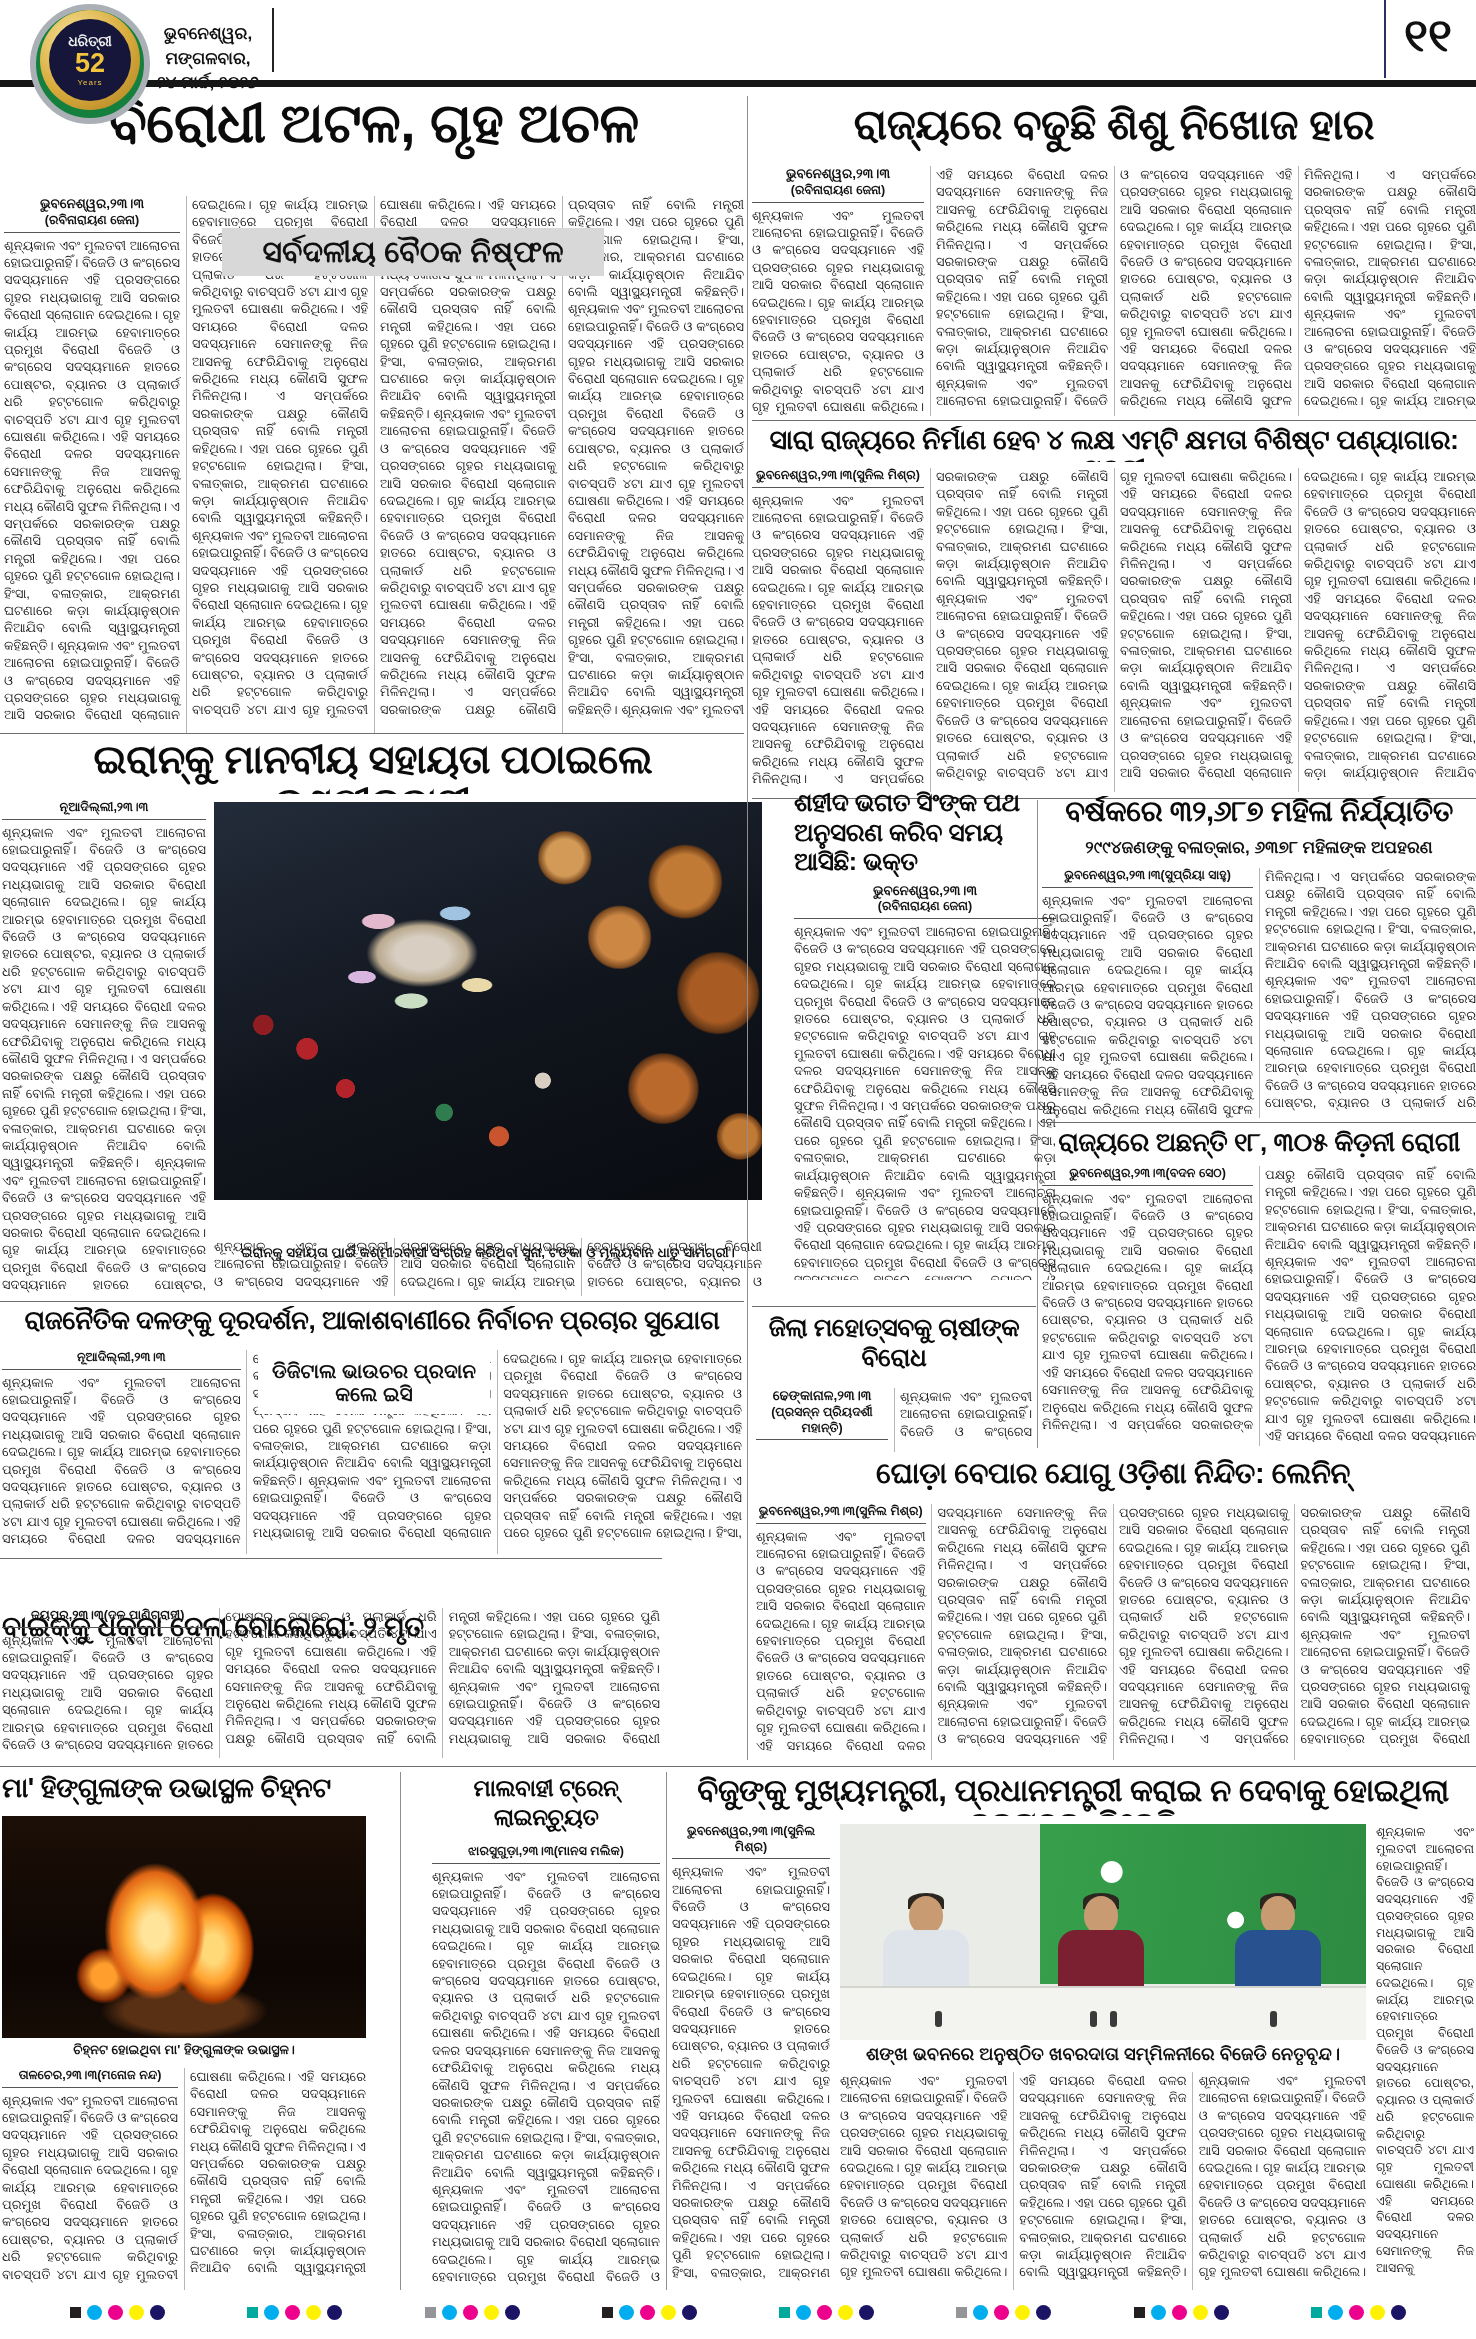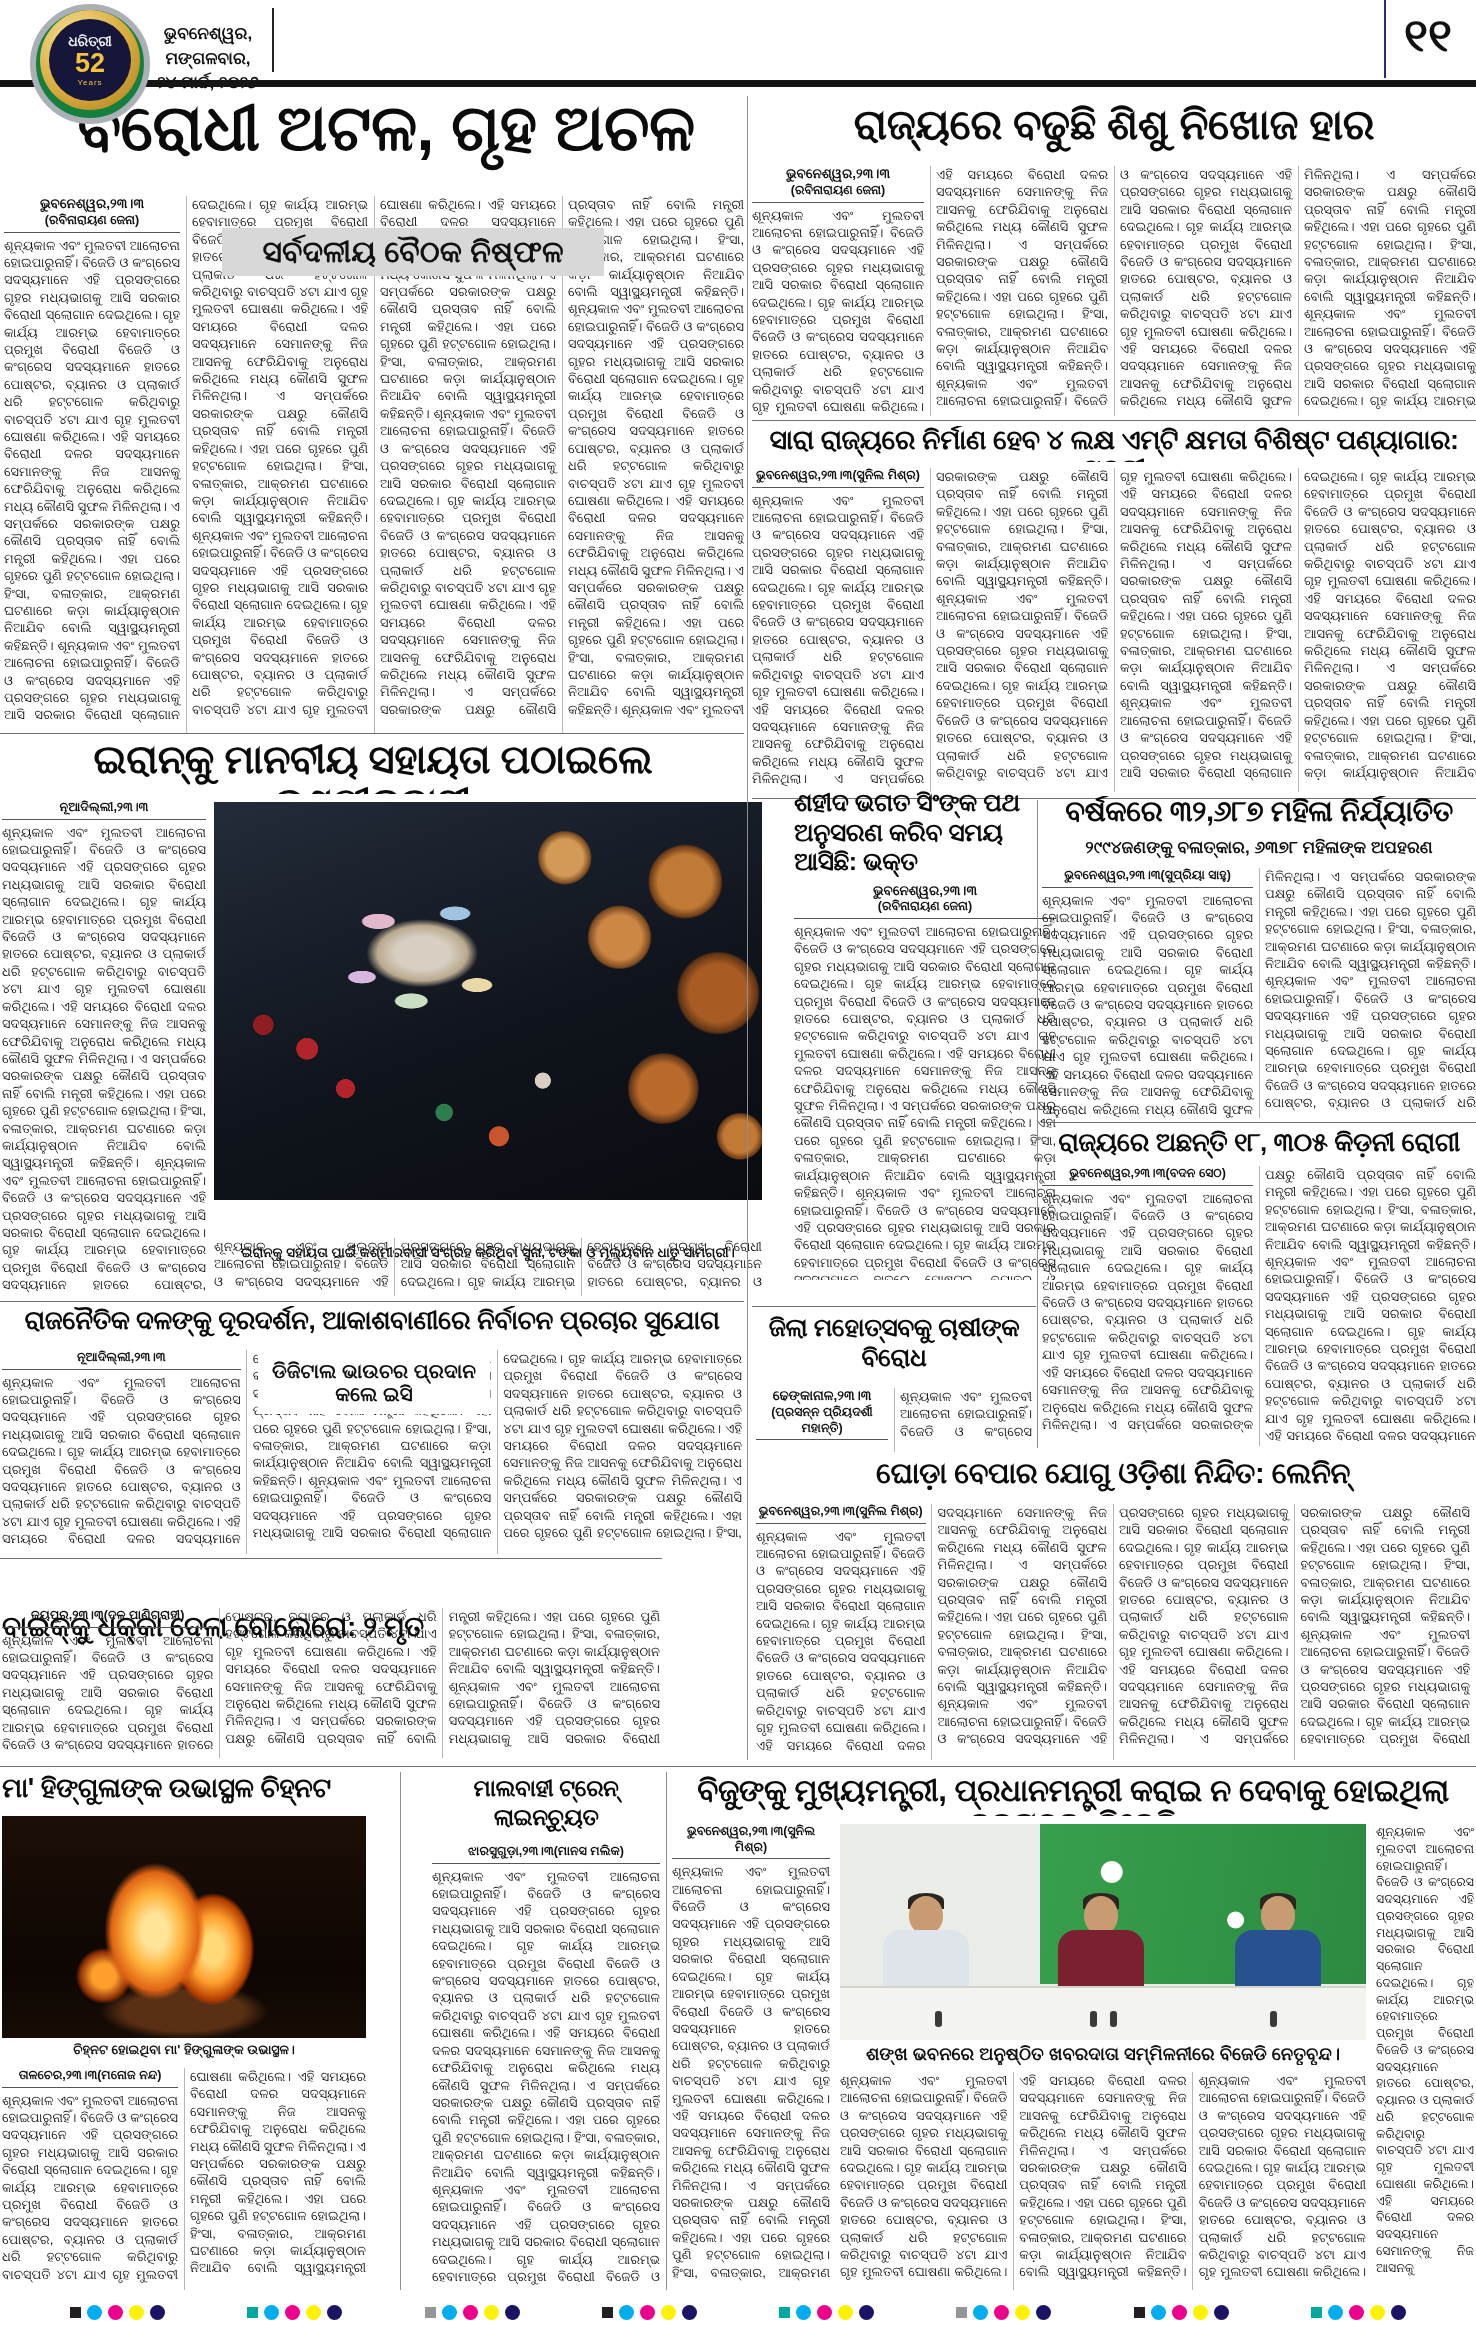--- a/index.html
+++ b/index.html
@@ -103,21 +103,21 @@
   </div>
   <div class="abs dateline" style="left:150px;top:22px;width:116px;">
     <div>ଭୁବନେଶ୍ୱର, ମଙ୍ଗଳବାର,</div>
     <div>୨୪ ମାର୍ଚ୍ଚ, ୨୦୨୬</div>
   </div>
   <div class="abs" style="left:272px;top:8px;width:2px;height:64px;background:#222;"></div>
   <div class="abs" style="left:1384px;top:0;width:2px;height:78px;background:#27306b;"></div>
   <div class="abs pagenum" style="left:1404px;top:8px;">୧୧</div>
   <div class="thickbar"></div>
 
-  <div class="abs hl center" style="left:16px;top:94px;width:740px;height:88px;font-size:64px;">ବିରୋଧୀ ଅଟଳ, ଗୃହ ଅଚଳ</div>
+  <div class="abs hl center" style="left:4px;top:94px;width:740px;height:88px;font-size:55px;">ବିରୋଧୀ ଅଟଳ, ଗୃହ ଅଚଳ</div>
   <div class="abs cols c4" style="left:4px;top:196px;width:740px;height:538px;">
     <div class="byline">ଭୁବନେଶ୍ୱର,୨୩।୩</div>
     <div class="byline2">(ରବିନାରାୟଣ ଜେନା)</div>
     <span>ଶୂନ୍ୟକାଳ ଏବଂ ମୁଲତବୀ ଆଲୋଚନା ହୋଇପାରୁନାହିଁ। ବିଜେଡି ଓ କଂଗ୍ରେସ ସଦସ୍ୟମାନେ ଏହି ପ୍ରସଙ୍ଗରେ ଗୃହର ମଧ୍ୟଭାଗକୁ ଆସି ସରକାର ବିରୋଧୀ ସ୍ଲୋଗାନ ଦେଇଥିଲେ। ଗୃହ କାର୍ଯ୍ୟ ଆରମ୍ଭ ହେବାମାତ୍ରେ ପ୍ରମୁଖ ବିରୋଧୀ ବିଜେଡି ଓ କଂଗ୍ରେସ ସଦସ୍ୟମାନେ ହାତରେ ପୋଷ୍ଟର, ବ୍ୟାନର ଓ ପ୍ଲାକାର୍ଡ ଧରି ହଟ୍ଟଗୋଳ କରିଥିବାରୁ ବାଚସ୍ପତି ୪ଟା ଯାଏ ଗୃହ ମୁଲତବୀ ଘୋଷଣା କରିଥିଲେ। ଏହି ସମୟରେ ବିରୋଧୀ ଦଳର ସଦସ୍ୟମାନେ ସେମାନଙ୍କୁ ନିଜ ଆସନକୁ ଫେରିଯିବାକୁ ଅନୁରୋଧ କରିଥିଲେ ମଧ୍ୟ କୌଣସି ସୁଫଳ ମିଳିନଥିଲା। ଏ ସମ୍ପର୍କରେ ସରକାରଙ୍କ ପକ୍ଷରୁ କୌଣସି ପ୍ରସ୍ତାବ ନାହିଁ ବୋଲି ମନ୍ତ୍ରୀ କହିଥିଲେ। ଏହା ପରେ ଗୃହରେ ପୁଣି ହଟ୍ଟଗୋଳ ହୋଇଥିଲା। ହିଂସା, ବଳାତ୍କାର, ଆକ୍ରମଣ ଘଟଣାରେ କଡ଼ା କାର୍ଯ୍ୟାନୁଷ୍ଠାନ ନିଆଯିବ ବୋଲି ସ୍ୱାସ୍ଥ୍ୟମନ୍ତ୍ରୀ କହିଛନ୍ତି। ଶୂନ୍ୟକାଳ ଏବଂ ମୁଲତବୀ ଆଲୋଚନା ହୋଇପାରୁନାହିଁ। ବିଜେଡି ଓ କଂଗ୍ରେସ ସଦସ୍ୟମାନେ ଏହି ପ୍ରସଙ୍ଗରେ ଗୃହର ମଧ୍ୟଭାଗକୁ ଆସି ସରକାର ବିରୋଧୀ ସ୍ଲୋଗାନ ଦେଇଥିଲେ। ଗୃହ କାର୍ଯ୍ୟ ଆରମ୍ଭ ହେବାମାତ୍ରେ ପ୍ରମୁଖ ବିରୋଧୀ ବିଜେଡି ଓ କଂଗ୍ରେସ ସଦସ୍ୟମାନେ ହାତରେ ପୋଷ୍ଟର, ବ୍ୟାନର ଓ ପ୍ଲାକାର୍ଡ ଧରି ହଟ୍ଟଗୋଳ କରିଥିବାରୁ ବାଚସ୍ପତି ୪ଟା ଯାଏ ଗୃହ ମୁଲତବୀ ଘୋଷଣା କରିଥିଲେ। ଏହି ସମୟରେ ବିରୋଧୀ ଦଳର ସଦସ୍ୟମାନେ ସେମାନଙ୍କୁ ନିଜ ଆସନକୁ ଫେରିଯିବାକୁ ଅନୁରୋଧ କରିଥିଲେ ମଧ୍ୟ କୌଣସି ସୁଫଳ ମିଳିନଥିଲା। ଏ ସମ୍ପର୍କରେ ସରକାରଙ୍କ ପକ୍ଷରୁ କୌଣସି ପ୍ରସ୍ତାବ ନାହିଁ ବୋଲି ମନ୍ତ୍ରୀ କହିଥିଲେ। ଏହା ପରେ ଗୃହରେ ପୁଣି ହଟ୍ଟଗୋଳ ହୋଇଥିଲା। ହିଂସା, ବଳାତ୍କାର, ଆକ୍ରମଣ ଘଟଣାରେ କଡ଼ା କାର୍ଯ୍ୟାନୁଷ୍ଠାନ ନିଆଯିବ ବୋଲି ସ୍ୱାସ୍ଥ୍ୟମନ୍ତ୍ରୀ କହିଛନ୍ତି। ଶୂନ୍ୟକାଳ ଏବଂ ମୁଲତବୀ ଆଲୋଚନା ହୋଇପାରୁନାହିଁ। ବିଜେଡି ଓ କଂଗ୍ରେସ ସଦସ୍ୟମାନେ ଏହି ପ୍ରସଙ୍ଗରେ ଗୃହର ମଧ୍ୟଭାଗକୁ ଆସି ସରକାର ବିରୋଧୀ ସ୍ଲୋଗାନ ଦେଇଥିଲେ। ଗୃହ କାର୍ଯ୍ୟ ଆରମ୍ଭ ହେବାମାତ୍ରେ ପ୍ରମୁଖ ବିରୋଧୀ ବିଜେଡି ଓ କଂଗ୍ରେସ ସଦସ୍ୟମାନେ ହାତରେ ପୋଷ୍ଟର, ବ୍ୟାନର ଓ ପ୍ଲାକାର୍ଡ ଧରି ହଟ୍ଟଗୋଳ କରିଥିବାରୁ ବାଚସ୍ପତି ୪ଟା ଯାଏ ଗୃହ ମୁଲତବୀ ଘୋଷଣା କରିଥିଲେ। ଏହି ସମୟରେ ବିରୋଧୀ ଦଳର ସଦସ୍ୟମାନେ ସେମାନଙ୍କୁ ନିଜ ଆସନକୁ ଫେରିଯିବାକୁ ଅନୁରୋଧ କରିଥିଲେ ମଧ୍ୟ କୌଣସି ସୁଫଳ ମିଳିନଥିଲା। ଏ ସମ୍ପର୍କରେ ସରକାରଙ୍କ ପକ୍ଷରୁ କୌଣସି ପ୍ରସ୍ତାବ ନାହିଁ ବୋଲି ମନ୍ତ୍ରୀ କହିଥିଲେ। ଏହା ପରେ ଗୃହରେ ପୁଣି ହଟ୍ଟଗୋଳ ହୋଇଥିଲା। ହିଂସା, ବଳାତ୍କାର, ଆକ୍ରମଣ ଘଟଣାରେ କଡ଼ା କାର୍ଯ୍ୟାନୁଷ୍ଠାନ ନିଆଯିବ ବୋଲି ସ୍ୱାସ୍ଥ୍ୟମନ୍ତ୍ରୀ କହିଛନ୍ତି। ଶୂନ୍ୟକାଳ ଏବଂ ମୁଲତବୀ ଆଲୋଚନା ହୋଇପାରୁନାହିଁ। ବିଜେଡି ଓ କଂଗ୍ରେସ ସଦସ୍ୟମାନେ ଏହି ପ୍ରସଙ୍ଗରେ ଗୃହର ମଧ୍ୟଭାଗକୁ ଆସି ସରକାର ବିରୋଧୀ ସ୍ଲୋଗାନ ଦେଇଥିଲେ। ଗୃହ କାର୍ଯ୍ୟ ଆରମ୍ଭ ହେବାମାତ୍ରେ ପ୍ରମୁଖ ବିରୋଧୀ ବିଜେଡି ଓ କଂଗ୍ରେସ ସଦସ୍ୟମାନେ ହାତରେ ପୋଷ୍ଟର, ବ୍ୟାନର ଓ ପ୍ଲାକାର୍ଡ ଧରି ହଟ୍ଟଗୋଳ କରିଥିବାରୁ ବାଚସ୍ପତି ୪ଟା ଯାଏ ଗୃହ ମୁଲତବୀ ଘୋଷଣା କରିଥିଲେ। ଏହି ସମୟରେ ବିରୋଧୀ ଦଳର ସଦସ୍ୟମାନେ ସେମାନଙ୍କୁ ନିଜ ଆସନକୁ ଫେରିଯିବାକୁ ଅନୁରୋଧ କରିଥିଲେ ମଧ୍ୟ କୌଣସି ସୁଫଳ ମିଳିନଥିଲା। ଏ ସମ୍ପର୍କରେ ସରକାରଙ୍କ ପକ୍ଷରୁ କୌଣସି ପ୍ରସ୍ତାବ ନାହିଁ ବୋଲି ମନ୍ତ୍ରୀ କହିଥିଲେ। ଏହା ପରେ ଗୃହରେ ପୁଣି ହଟ୍ଟଗୋଳ ହୋଇଥିଲା। ହିଂସା, ବଳାତ୍କାର, ଆକ୍ରମଣ ଘଟଣାରେ କଡ଼ା କାର୍ଯ୍ୟାନୁଷ୍ଠାନ ନିଆଯିବ ବୋଲି ସ୍ୱାସ୍ଥ୍ୟମନ୍ତ୍ରୀ କହିଛନ୍ତି। ଶୂନ୍ୟକାଳ ଏବଂ ମୁଲତବୀ ଆଲୋଚନା ହୋଇପାରୁନାହିଁ। ବିଜେଡି ଓ କଂଗ୍ରେସ ସଦସ୍ୟମାନେ ଏହି ପ୍ରସଙ୍ଗରେ ଗୃହର ମଧ୍ୟଭାଗକୁ ଆସି ସରକାର ବିରୋଧୀ ସ୍ଲୋଗାନ ଦେଇଥିଲେ। ଗୃହ କାର୍ଯ୍ୟ ଆରମ୍ଭ ହେବାମାତ୍ରେ ପ୍ରମୁଖ ବିରୋଧୀ ବିଜେଡି ଓ କଂଗ୍ରେସ ସଦସ୍ୟମାନେ ହାତରେ ପୋଷ୍ଟର, ବ୍ୟାନର ଓ ପ୍ଲାକାର୍ଡ ଧରି ହଟ୍ଟଗୋଳ କରିଥିବାରୁ ବାଚସ୍ପତି ୪ଟା ଯାଏ ଗୃହ ମୁଲତବୀ ଘୋଷଣା କରିଥିଲେ। ଏହି ସମୟରେ ବିରୋଧୀ ଦଳର ସଦସ୍ୟମାନେ ସେମାନଙ୍କୁ ନିଜ ଆସନକୁ ଫେରିଯିବାକୁ ଅନୁରୋଧ କରିଥିଲେ ମଧ୍ୟ କୌଣସି ସୁଫଳ ମିଳିନଥିଲା। ଏ ସମ୍ପର୍କରେ ସରକାରଙ୍କ ପକ୍ଷରୁ କୌଣସି ପ୍ରସ୍ତାବ ନାହିଁ ବୋଲି ମନ୍ତ୍ରୀ କହିଥିଲେ। ଏହା ପରେ ଗୃହରେ ପୁଣି ହଟ୍ଟଗୋଳ ହୋଇଥିଲା। ହିଂସା, ବଳାତ୍କାର, ଆକ୍ରମଣ ଘଟଣାରେ କଡ଼ା କାର୍ଯ୍ୟାନୁଷ୍ଠାନ ନିଆଯିବ ବୋଲି ସ୍ୱାସ୍ଥ୍ୟମନ୍ତ୍ରୀ କହିଛନ୍ତି। ଶୂନ୍ୟକାଳ ଏବଂ ମୁଲତବୀ ଆଲୋଚନା ହୋଇପାରୁନାହିଁ। ବିଜେଡି ଓ କଂଗ୍ରେସ ସଦସ୍ୟମାନେ ଏହି ପ୍ରସଙ୍ଗରେ ଗୃହର ମଧ୍ୟଭାଗକୁ ଆସି ସରକାର ବିରୋଧୀ ସ୍ଲୋଗାନ ଦେଇଥିଲେ। ଗୃହ କାର୍ଯ୍ୟ ଆରମ୍ଭ ହେବାମାତ୍ରେ ପ୍ରମୁଖ ବିରୋଧୀ ବିଜେଡି ଓ କଂଗ୍ରେସ ସଦସ୍ୟମାନେ ହାତରେ ପୋଷ୍ଟର, ବ୍ୟାନର ଓ ପ୍ଲାକାର୍ଡ ଧରି ହଟ୍ଟଗୋଳ କରିଥିବାରୁ ବାଚସ୍ପତି ୪ଟା ଯାଏ ଗୃହ ମୁଲତବୀ ଘୋଷଣା କରିଥିଲେ। ଏହି ସମୟରେ ବିରୋଧୀ ଦଳର ସଦସ୍ୟମାନେ ସେମାନଙ୍କୁ ନିଜ ଆସନକୁ ଫେରିଯିବାକୁ ଅନୁରୋଧ କରିଥିଲେ ମଧ୍ୟ କୌଣସି ସୁଫଳ ମିଳିନଥିଲା। ଏ ସମ୍ପର୍କରେ ସରକାରଙ୍କ ପକ୍ଷରୁ କୌଣସି ପ୍ରସ୍ତାବ ନାହିଁ ବୋଲି ମନ୍ତ୍ରୀ କହିଥିଲେ। ଏହା ପରେ ଗୃହରେ ପୁଣି ହଟ୍ଟଗୋଳ ହୋଇଥିଲା। ହିଂସା, ବଳାତ୍କାର, ଆକ୍ରମଣ ଘଟଣାରେ କଡ଼ା କାର୍ଯ୍ୟାନୁଷ୍ଠାନ ନିଆଯିବ ବୋଲି ସ୍ୱାସ୍ଥ୍ୟମନ୍ତ୍ରୀ କହିଛନ୍ତି। ଶୂନ୍ୟକାଳ ଏବଂ ମୁଲତବୀ ଆଲୋଚନା ହୋଇପାରୁନାହିଁ। ବିଜେଡି ଓ କଂଗ୍ରେସ ସଦସ୍ୟମାନେ ଏହି ପ୍ରସଙ୍ଗରେ ଗୃହର ମଧ୍ୟଭାଗକୁ ଆସି ସରକାର ବିରୋଧୀ ସ୍ଲୋଗାନ ଦେଇଥିଲେ। ଗୃହ କାର୍ଯ୍ୟ ଆରମ୍ଭ ହେବାମାତ୍ରେ ପ୍ରମୁଖ ବିରୋଧୀ ବିଜେଡି ଓ କଂଗ୍ରେସ ସଦସ୍ୟମାନେ ହାତରେ ପୋଷ୍ଟର, ବ୍ୟାନର ଓ ପ୍ଲାକାର୍ଡ ଧରି ହଟ୍ଟଗୋଳ କରିଥିବାରୁ ବାଚସ୍ପତି ୪ଟା ଯାଏ ଗୃହ ମୁଲତବୀ ଘୋଷଣା କରିଥିଲେ। ଏହି ସମୟରେ ବିରୋଧୀ ଦଳର ସଦସ୍ୟମାନେ ସେମାନଙ୍କୁ ନିଜ ଆସନକୁ ଫେରିଯିବାକୁ ଅନୁରୋଧ କରିଥିଲେ ମଧ୍ୟ କୌଣସି ସୁଫଳ ମିଳିନଥିଲା। ଏ ସମ୍ପର୍କରେ ସରକାରଙ୍କ ପକ୍ଷରୁ କୌଣସି ପ୍ରସ୍ତାବ ନାହିଁ ବୋଲି ମନ୍ତ୍ରୀ କହିଥିଲେ। ଏହା ପରେ ଗୃହରେ ପୁଣି ହଟ୍ଟଗୋଳ ହୋଇଥିଲା। ହିଂସା, ବଳାତ୍କାର, ଆକ୍ରମଣ ଘଟଣାରେ କଡ଼ା କାର୍ଯ୍ୟାନୁଷ୍ଠାନ ନିଆଯିବ ବୋଲି ସ୍ୱାସ୍ଥ୍ୟମନ୍ତ୍ରୀ କହିଛନ୍ତି। ଶୂନ୍ୟକାଳ ଏବଂ ମୁଲତବୀ ଆଲୋଚନା ହୋଇପାରୁନାହିଁ। ବିଜେଡି ଓ କଂଗ୍ରେସ ସଦସ୍ୟମାନେ ଏହି ପ୍ରସଙ୍ଗରେ ଗୃହର ମଧ୍ୟଭାଗକୁ ଆସି ସରକାର ବିରୋଧୀ ସ୍ଲୋଗାନ ଦେଇଥିଲେ। ଗୃହ କାର୍ଯ୍ୟ ଆରମ୍ଭ ହେବାମାତ୍ରେ ପ୍ରମୁଖ ବିରୋଧୀ ବିଜେଡି ଓ କଂଗ୍ରେସ ସଦସ୍ୟମାନେ ହାତରେ ପୋଷ୍ଟର, ବ୍ୟାନର ଓ ପ୍ଲାକାର୍ଡ ଧରି ହଟ୍ଟଗୋଳ କରିଥିବାରୁ ବାଚସ୍ପତି ୪ଟା ଯାଏ ଗୃହ ମୁଲତବୀ ଘୋଷଣା କରିଥିଲେ। ଏହି ସମୟରେ ବିରୋଧୀ ଦଳର ସଦସ୍ୟମାନେ ସେମାନଙ୍କୁ ନିଜ ଆସନକୁ ଫେରିଯିବାକୁ ଅନୁରୋଧ କରିଥିଲେ ମଧ୍ୟ କୌଣସି ସୁଫଳ ମିଳିନଥିଲା। ଏ ସମ୍ପର୍କରେ ସରକାରଙ୍କ ପକ୍ଷରୁ କୌଣସି ପ୍ରସ୍ତାବ ନାହିଁ ବୋଲି ମନ୍ତ୍ରୀ କହିଥିଲେ। ଏହା ପରେ ଗୃହରେ ପୁଣି ହଟ୍ଟଗୋଳ ହୋଇଥିଲା। ହିଂସା, ବଳାତ୍କାର, ଆକ୍ରମଣ ଘଟଣାରେ କଡ଼ା କାର୍ଯ୍ୟାନୁଷ୍ଠାନ ନିଆଯିବ ବୋଲି ସ୍ୱାସ୍ଥ୍ୟମନ୍ତ୍ରୀ କହିଛନ୍ତି। </span>
   </div>
   <div class="abs graybox" style="left:222px;top:228px;width:382px;height:48px;z-index:3;">ସର୍ବଦଳୀୟ ବୈଠକ ନିଷ୍ଫଳ</div>
 
   <div class="abs hl center" style="left:752px;top:102px;width:724px;height:54px;font-size:42px;">ରାଜ୍ୟରେ ବଢୁଛି ଶିଶୁ ନିଖୋଜ ହାର</div>
   <div class="abs cols c4" style="left:752px;top:166px;width:724px;height:250px;">
     <div class="byline">ଭୁବନେଶ୍ୱର,୨୩।୩</div>

